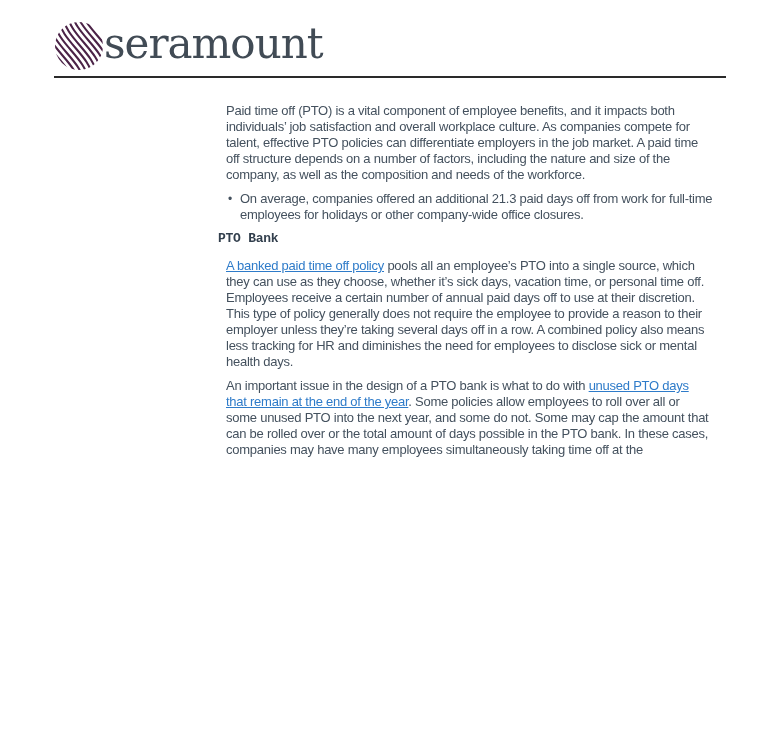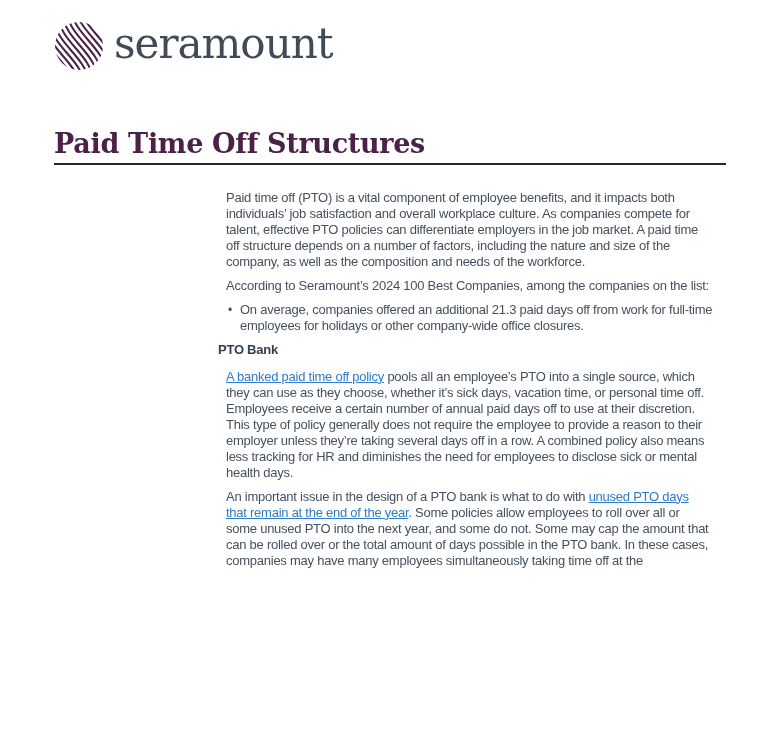--- a/index.html
+++ b/index.html
@@ -1,21 +1,21 @@
 <!DOCTYPE html>
 <html><head>
 <meta charset="utf-8">
 <style>
   html,body { margin:0; padding:0; background:#ffffff; }
   .page {
     position:relative; width:768px; height:750px; overflow:hidden;
     background:#ffffff; font-family:"Liberation Sans", sans-serif;
   }
   .header { padding:20px 42px 0 54px; }
-  .logo-row { display:flex; align-items:center; gap:10px; height:52px; }
+  .logo-row { display:flex; align-items:center; height:52px; }
   .logo-icon { width:50px; height:50px; flex:0 0 auto; }
   .logo-text {
     font-family:"DejaVu Serif", serif; font-size:42px; line-height:1;
     color:#414b55; letter-spacing:-1px; padding-bottom:4px;
   }
   .page-title {
     font-family:"DejaVu Serif", serif; font-size:27px; font-weight:bold;
     color:#4b2147; margin:57px 0 0 0; line-height:1.1; letter-spacing:-0.3px;
   }
   .title-rule { border:0; border-top:2px solid #2a2a2a; margin:4px 0 0 0; }
@@ -24,20 +24,21 @@
     color:#44515e; font-size:13px; line-height:16px; letter-spacing:-0.25px;
   }
   .content h2 {
     font-size:17px; line-height:20px; color:#323f4d; margin:0 0 11px 0;
     letter-spacing:-0.2px; font-weight:bold;
   }
   .content h2.pto { margin:18px 0 0 0; }
   .content h3 {
     font-size:13px; line-height:16px; color:#323f4d; margin:7px 0 11px 0;
     font-weight:bold;
+    font-family:Liberation Mono, monospace;
   }
   .content p { margin:8px; }
   .p-overview-1 { margin:0 0 13px 0; }
   .p-overview-2 { margin:0 0 9px 0; }
   .p-bank-1 { margin:0 0 14px 0; }
   .bullet-list { list-style:none; margin:0; padding:0; }
   .bullet-list li { position:relative; padding-left:22px; margin-bottom:8px; }
   .bullet-list li::before {
     content:"\2022"; position:absolute; left:10px; top:0;
     color:#44515e; font-size:12px;
@@ -66,27 +67,25 @@
             <path d="M26,-8 C17,10 35,40 26,58"></path>
             <path d="M31,-8 C22,10 40,40 31,58"></path>
             <path d="M36,-8 C27,10 45,40 36,58"></path>
             <path d="M41,-8 C32,10 50,40 41,58"></path>
             <path d="M46,-8 C37,10 55,40 46,58"></path>
           </g>
         </g>
       </svg>
       <span class="logo-text">seramount</span>
     </div>
-    <h1 class="page-title">Paid Time Off Structures</h1>
     <hr class="title-rule">
   </div>
 
   <div class="content">
     <p class="p-overview-1">Paid time off (PTO) is a vital component of employee benefits, and it impacts both individuals’ job satisfaction and overall workplace culture. As companies compete for talent, effective PTO policies can differentiate employers in the job market. A paid time off structure depends on a number of factors, including the nature and size of the company, as well as the composition and needs of the workforce.</p>
-    <p class="p-overview-2">According to Seramount’s 2024 100 Best Companies, among the companies on the list:</p>
     <ul class="bullet-list">
       <li><span>On average, companies offered an additional 21.3 paid days off from work for full-time employees for holidays or other company-wide office closures.</span></li>
     </ul>
 
     <h3>PTO Bank</h3>
     <p class="p-bank-1"><a class="doc-link" href="#">A banked paid time off policy</a><span> pools all an employee’s PTO into a single source, which they can use as they choose, whether it’s sick days, vacation time, or personal time off. Employees receive a certain number of annual paid days off to use at their discretion. This type of policy generally does not require the employee to provide a reason to their employer unless they’re taking several days off in a row. A combined policy also means less tracking for HR and diminishes the need for employees to disclose sick or mental health days.</span></p>
     <p class="p-bank-2"><span>An important issue in the design of a PTO bank is what to do with </span><a class="doc-link" href="#">unused PTO days that remain at the end of the year</a><span>. Some policies allow employees to roll over all or some unused PTO into the next year, and some do not. Some may cap the amount that can be rolled over or the total amount of days possible in the PTO bank. In these cases, companies may have many employees simultaneously taking time off at the</span></p>
   </div>
 </div>
 

